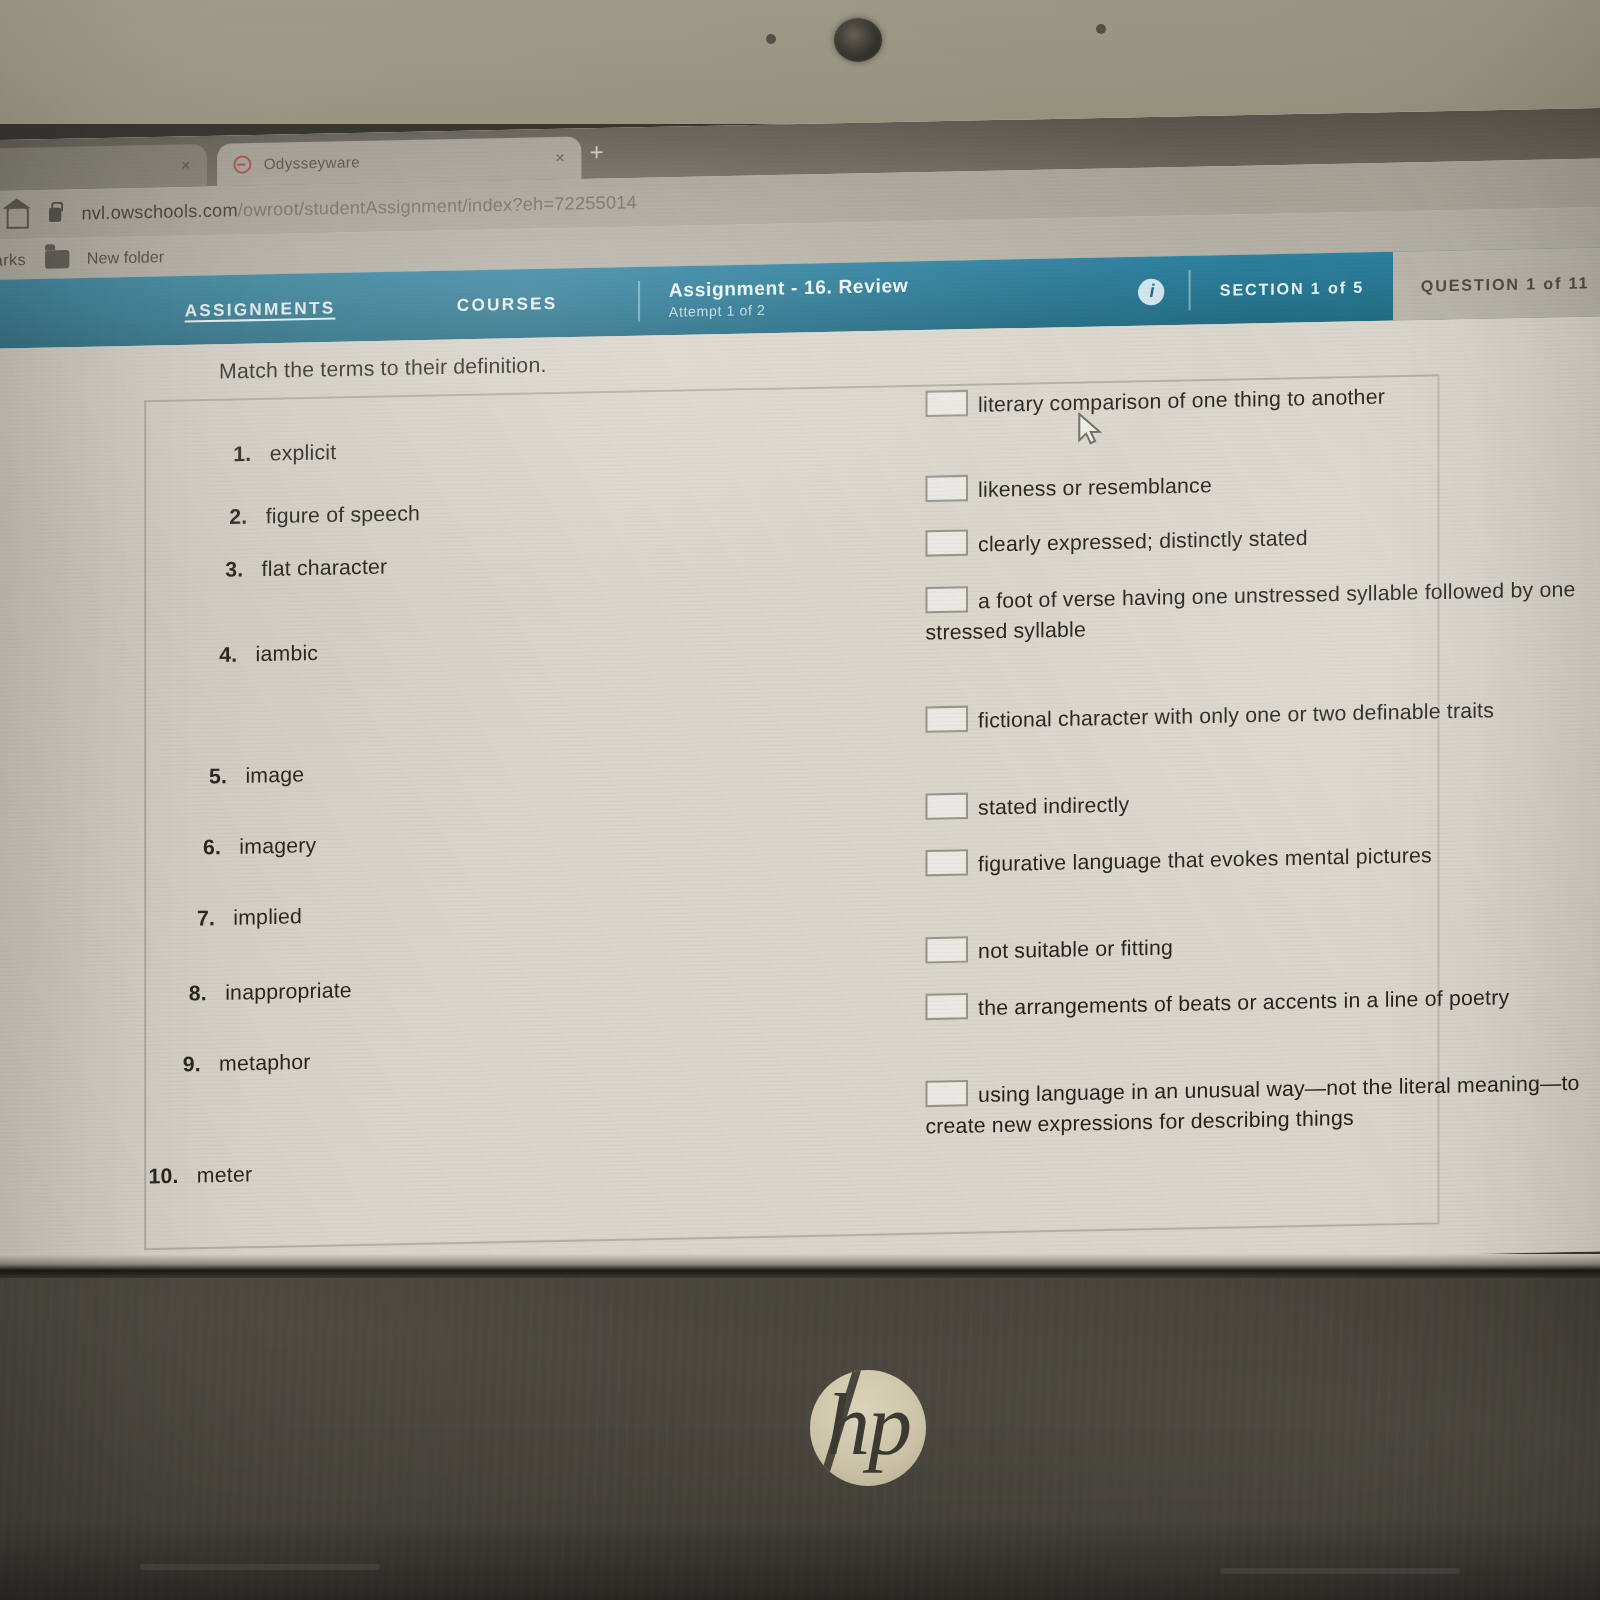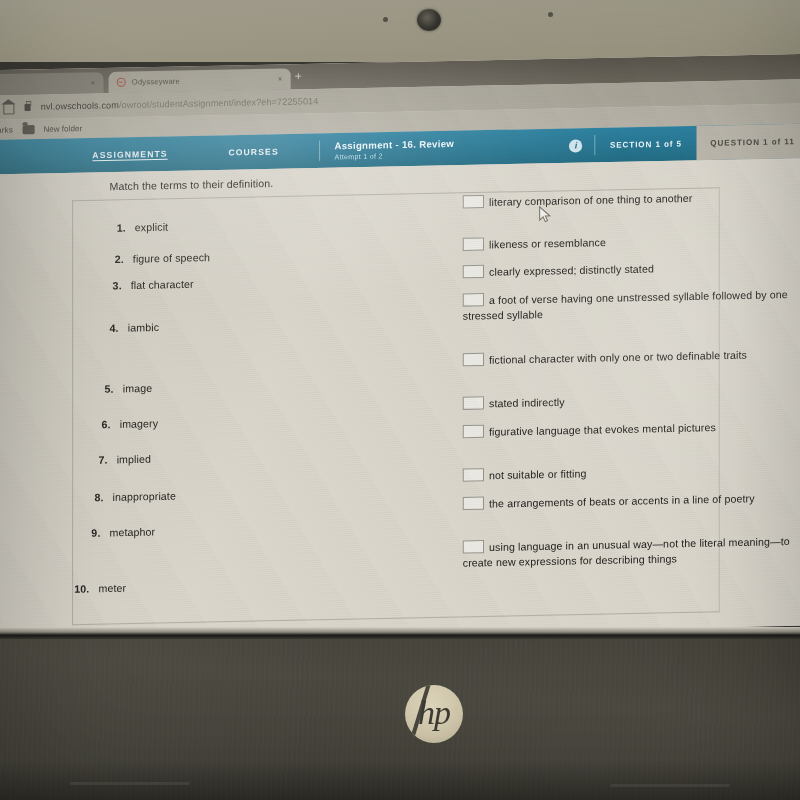--- a/index.html
+++ b/index.html
@@ -202,21 +202,21 @@
   .hp-logo {
     position: absolute; left: 405px; top: 685px; width: 58px; height: 58px;
     border-radius: 50%;
     background: radial-gradient(circle at 45% 38%, #ded6bd 0%, #cfc6aa 60%, #b9b094 100%);
     display: flex; align-items: center; justify-content: center;
     overflow: hidden;
   }
   .hp-logo .hp-text {
     font-family: "Liberation Serif", serif;
     font-style: italic; font-weight: 400;
-    font-size: 34px; color: #3d3b33; line-height: 1;
+    font-size: 44px; color: #3d3b33; line-height: 1;
     letter-spacing: -1px; transform: translateY(-1px);
   }
   .hp-slash {
     position:absolute; left: 12px; top: -6px; width: 4px; height: 74px;
     background: #49473e; transform: rotate(17deg);
   }
   .deck-edge-l { position:absolute; left: 70px; top: 782px; width: 120px; height: 3px; background: rgba(255,255,255,.10); border-radius:2px; }
   .deck-edge-r { position:absolute; left: 610px; top: 784px; width: 120px; height: 3px; background: rgba(255,255,255,.10); border-radius:2px; }
   .deck-shadow { position:absolute; left:0; top:760px; width:800px; height:40px; background: linear-gradient(180deg, rgba(0,0,0,0) 0%, rgba(0,0,0,.30) 100%); }
   .photo-vignette {

